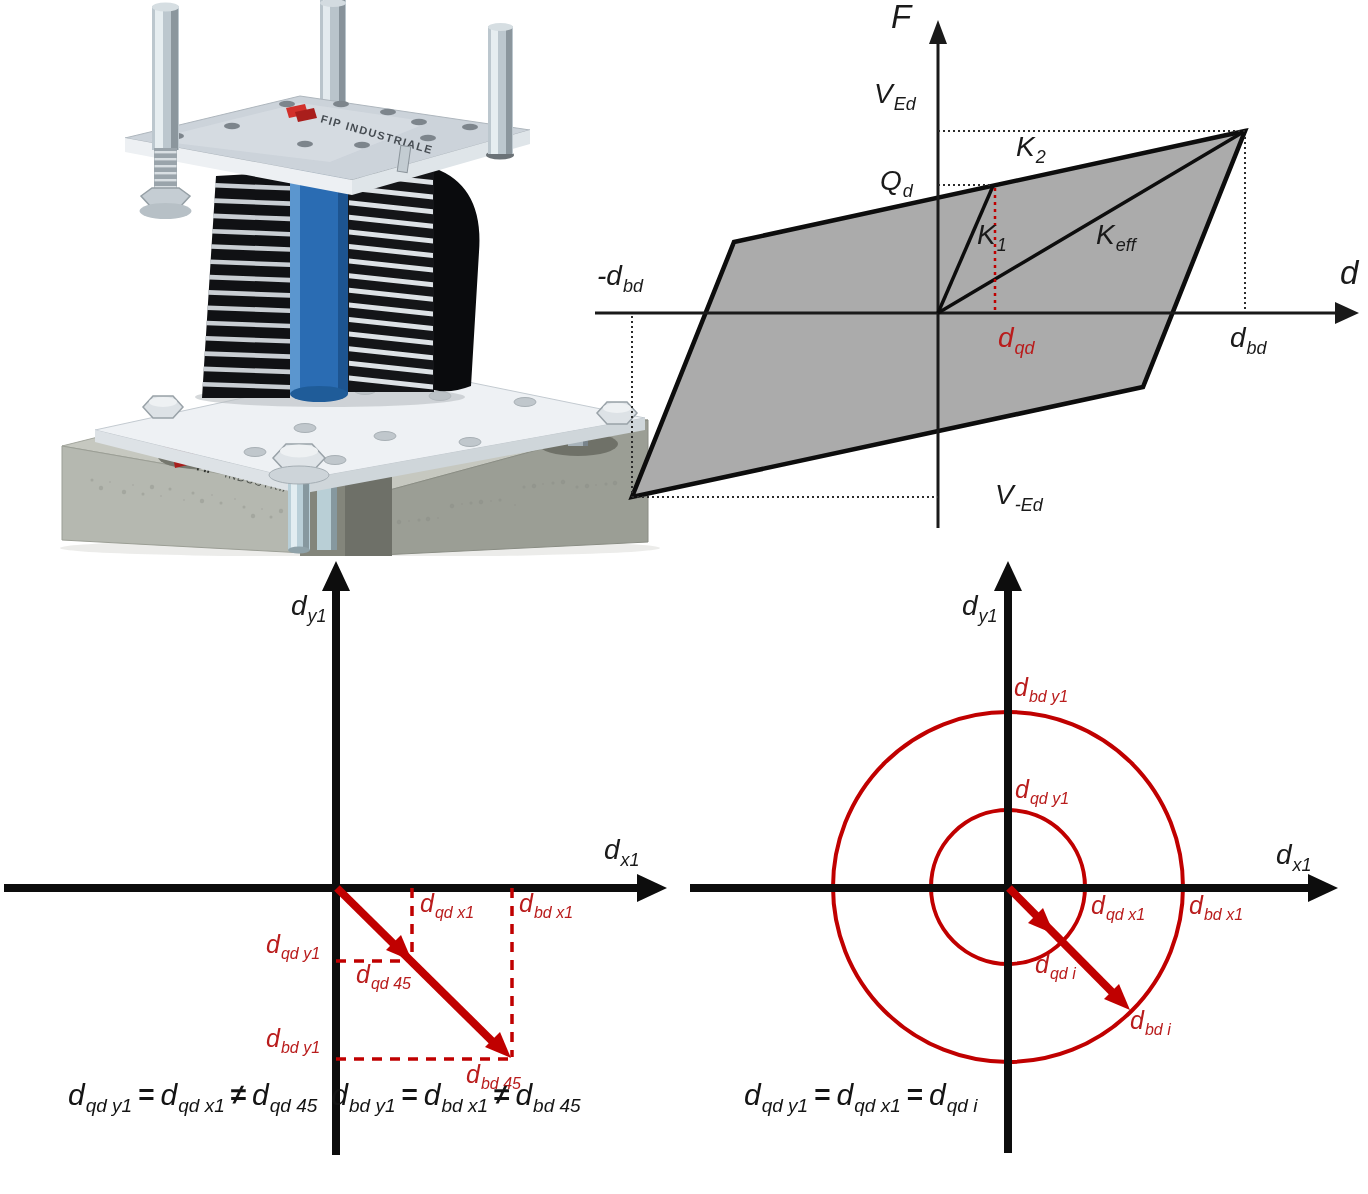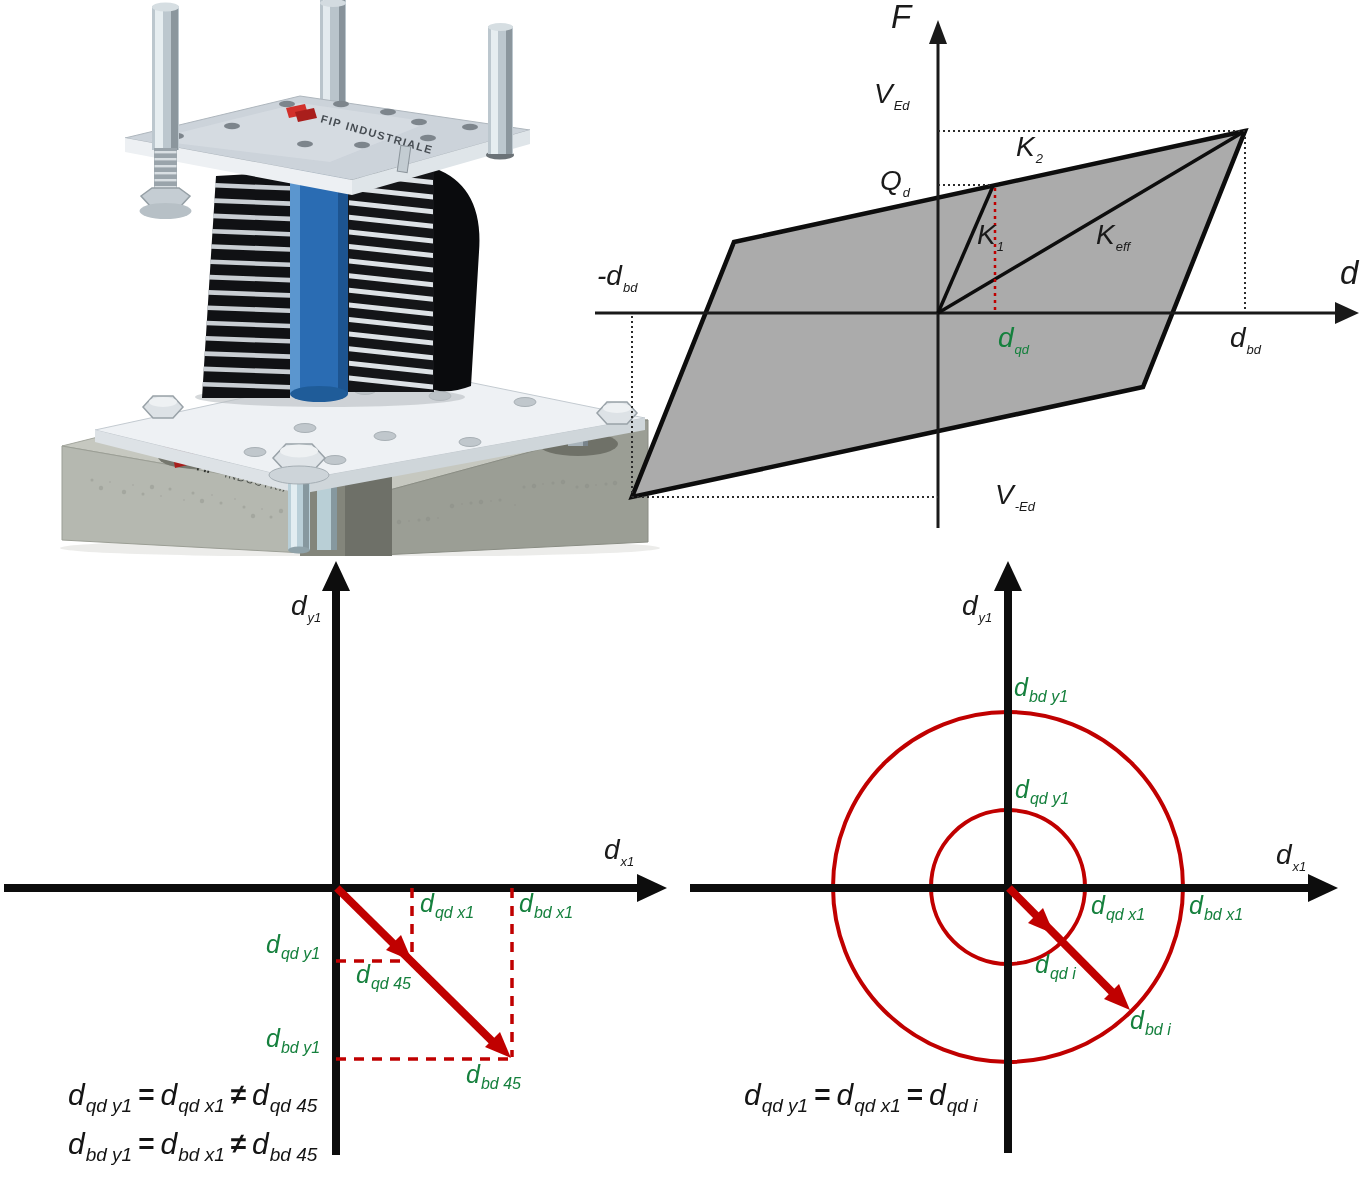--- a/index.html
+++ b/index.html
@@ -1,26 +1,26 @@
 <!DOCTYPE html>
 <html><head>
 <meta charset="utf-8">
 <style>
   html,body{margin:0;padding:0;background:#fff}
   #fig{position:relative;width:1368px;height:1194px;background:#fff;overflow:hidden;
        font-family:"Liberation Sans",sans-serif}
   .abs{position:absolute}
   .lab{position:absolute;font-style:italic;color:#1a1a1a;white-space:nowrap;line-height:1}
   .lab .m{font-size:28px}
-  .lab .s{font-size:13px;vertical-align:-7px;margin-left:1px}
+  .lab .s{font-size:18px;vertical-align:-7px;margin-left:1px}
   .lab.big .m{font-size:33px}
   .lab.sm .m{font-size:25px}
   .lab.sm .s{font-size:16px;vertical-align:-6px}
-  .lab.red{color:#15803d}
-  .eqwrap{position:absolute;display:flex;flex-direction:column;gap:14px;align-items:flex-start;
+  .lab.red{color:#b91c1c}
+  .eqwrap{position:absolute;display:flex;flex-direction:row;gap:14px;align-items:flex-end;
           font-style:italic;color:#141414}
   .eq{white-space:nowrap;line-height:1}
   .eq .m{font-size:30px}
   .eq .s{font-size:19px;vertical-align:-7px;margin-left:1px}
   .eq .op{font-style:normal;font-weight:700;font-size:28px;margin:0 6px;vertical-align:1px}
 </style>
 </head>
 <body>
 
 <div id="fig">

